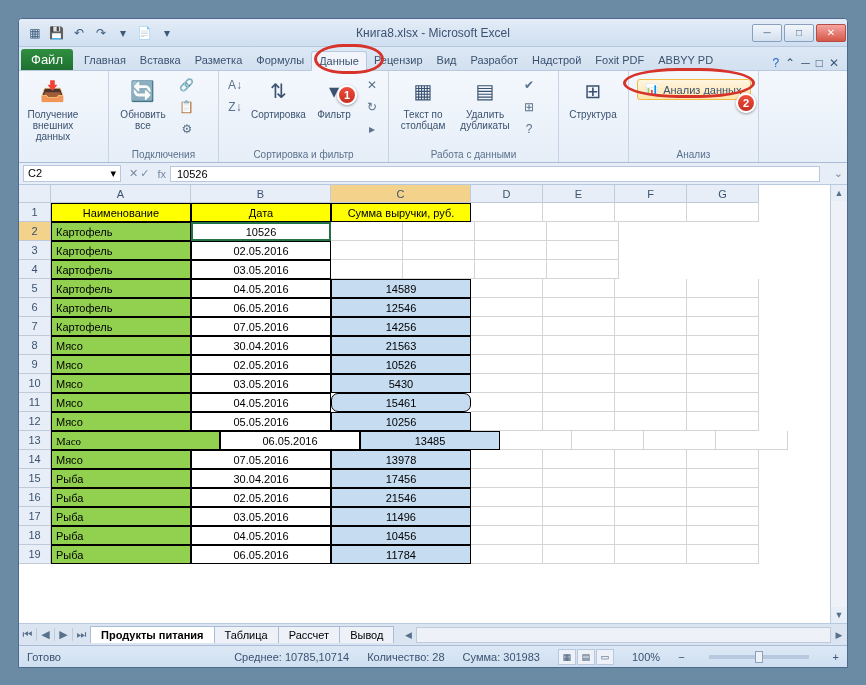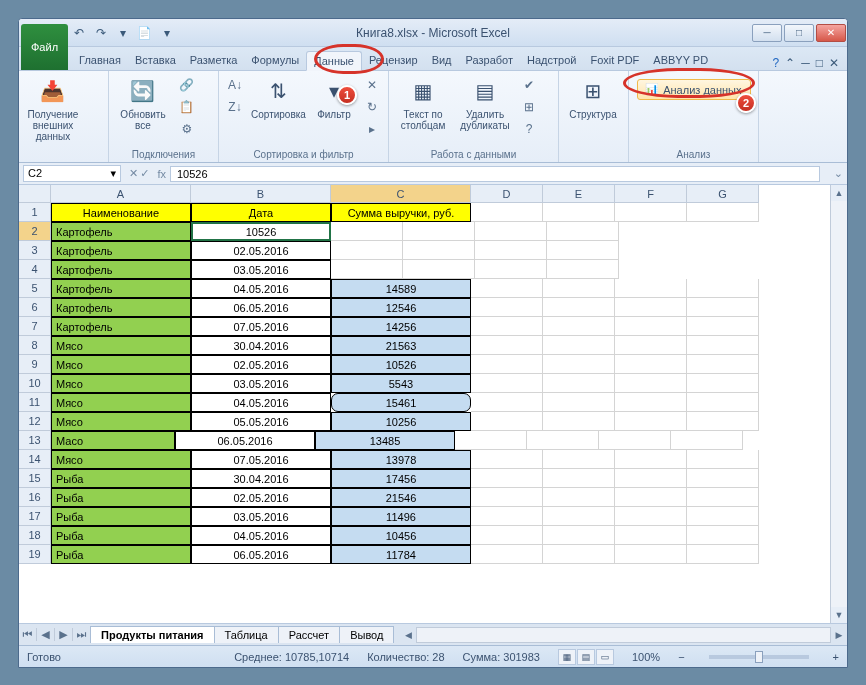--- a/index.html
+++ b/index.html
@@ -6,21 +6,21 @@
 body { background: #6b8ba4; padding: 18px; width: 866px; height: 685px; overflow: hidden; }
 .window { width: 830px; height: 650px; background: #fff; border: 1px solid #4c6a8c; border-radius: 4px 4px 0 0; overflow: hidden; display: flex; flex-direction: column; position: relative; }
 .titlebar { height: 28px; background: linear-gradient(#e4ecf7,#cfdff1); display: flex; align-items: center; border-bottom: 1px solid #b8c9df; position: relative; }
 .qat { display: flex; align-items: center; gap: 2px; padding: 0 6px; }
 .qat-btn { width: 20px; height: 20px; display: flex; align-items: center; justify-content: center; font-size: 12px; color: #3b5a7a; border-radius: 2px; }
 .title-text { position: absolute; left: 0; right: 0; text-align: center; font-size: 12px; color: #3b5270; pointer-events: none; }
 .winctrls { margin-left: auto; display: flex; }
 .winbtn { width: 30px; height: 18px; margin: 0 1px; border: 1px solid #8aa0bd; background: linear-gradient(#f2f6fb,#d3e0ef); border-radius: 2px; font-size: 10px; display: flex; align-items: center; justify-content: center; color: #44607f; }
 .winbtn.close { background: linear-gradient(#f5a5a0,#d65749); color: #fff; border-color: #b34d44; }
 .ribbon-tabs { height: 24px; display: flex; align-items: flex-end; background: linear-gradient(#dce8f5,#d3e0ef); padding-left: 2px; gap: 0; border-bottom: 1px solid #b8c9df; position: relative; }
-.tab-file { background: linear-gradient(#2f8f3f,#1e7030); color: #fff; padding: 17px 10px; font-size: 11px; border-radius: 3px 3px 0 0; margin-right: 4px; }
+.tab-file { background: linear-gradient(#2f8f3f,#1e7030); color: #fff; padding: 3px 10px; font-size: 13px; border-radius: 3px 3px 0 0; margin-right: 4px; }
 .tab { padding: 3px 7px; font-size: 11px; color: #3b5270; cursor: default; position: relative; }
 .tab.active { background: #f1f5fb; border: 1px solid #b8c9df; border-bottom: 1px solid #f1f5fb; border-radius: 3px 3px 0 0; margin-bottom: -1px; z-index: 2; }
 .help-area { margin-left: auto; display: flex; gap: 6px; padding-right: 8px; font-size: 12px; color: #3b5a7a; }
 .ribbon { height: 92px; background: linear-gradient(#f4f8fd,#e6eef8); border-bottom: 1px solid #a9bdd6; display: flex; }
 .rgroup { border-right: 1px solid #c6d4e5; padding: 4px 6px 0 6px; display: flex; flex-direction: column; }
 .rgroup-body { flex: 1; display: flex; align-items: flex-start; gap: 6px; }
 .rgroup-label { font-size: 10px; color: #5a718c; text-align: center; padding: 2px 0; }
 .bigbtn { display: flex; flex-direction: column; align-items: center; width: 56px; font-size: 10px; text-align: center; color: #3b5270; line-height: 1.1; gap: 2px; }
 .bigbtn .ic { width: 32px; height: 32px; display: flex; align-items: center; justify-content: center; font-size: 20px; }
 .smallstack { display: flex; flex-direction: column; gap: 2px; }
@@ -313,21 +313,21 @@
             <div class="cell col-c" style="width: 140px;">10526</div>
             <div class="cell" style="width: 72px;"></div>
             <div class="cell" style="width: 72px;"></div>
             <div class="cell" style="width: 72px;"></div>
             <div class="cell" style="width: 72px;"></div>
           </div>
           <div class="row">
             <div class="rowhead">10</div>
             <div class="cell col-a" style="width: 140px;">Мясо</div>
             <div class="cell col-b" style="width: 140px;">03.05.2016</div>
-            <div class="cell col-c" style="width: 140px;">5543</div>
+            <div class="cell col-c" style="width: 140px;">5430</div>
             <div class="cell" style="width: 72px;"></div>
             <div class="cell" style="width: 72px;"></div>
             <div class="cell" style="width: 72px;"></div>
             <div class="cell" style="width: 72px;"></div>
           </div>
           <div class="row">
             <div class="rowhead">11</div>
             <div class="cell col-a" style="width: 140px;">Мясо</div>
             <div class="cell col-b" style="width: 140px;">04.05.2016</div>
             <div class="cell col-c" style="width: 140px; border-radius: 7px;">15461</div>
@@ -341,21 +341,21 @@
             <div class="cell col-a" style="width: 140px;">Мясо</div>
             <div class="cell col-b" style="width: 140px;">05.05.2016</div>
             <div class="cell col-c" style="width: 140px;">10256</div>
             <div class="cell" style="width: 72px;"></div>
             <div class="cell" style="width: 72px;"></div>
             <div class="cell" style="width: 72px;"></div>
             <div class="cell" style="width: 72px;"></div>
           </div>
           <div class="row">
             <div class="rowhead">13</div>
-            <div class="cell col-a" style="width: 124px;">Масо</div>
+            <div class="cell col-a" style="width: 169px; font-family: Liberation Serif, serif;">Масо</div>
             <div class="cell col-b" style="width: 140px;">06.05.2016</div>
             <div class="cell col-c" style="width: 140px;">13485</div>
             <div class="cell" style="width: 72px;"></div>
             <div class="cell" style="width: 72px;"></div>
             <div class="cell" style="width: 72px;"></div>
             <div class="cell" style="width: 72px;"></div>
           </div>
           <div class="row">
             <div class="rowhead">14</div>
             <div class="cell col-a" style="width: 140px;">Мясо</div>

